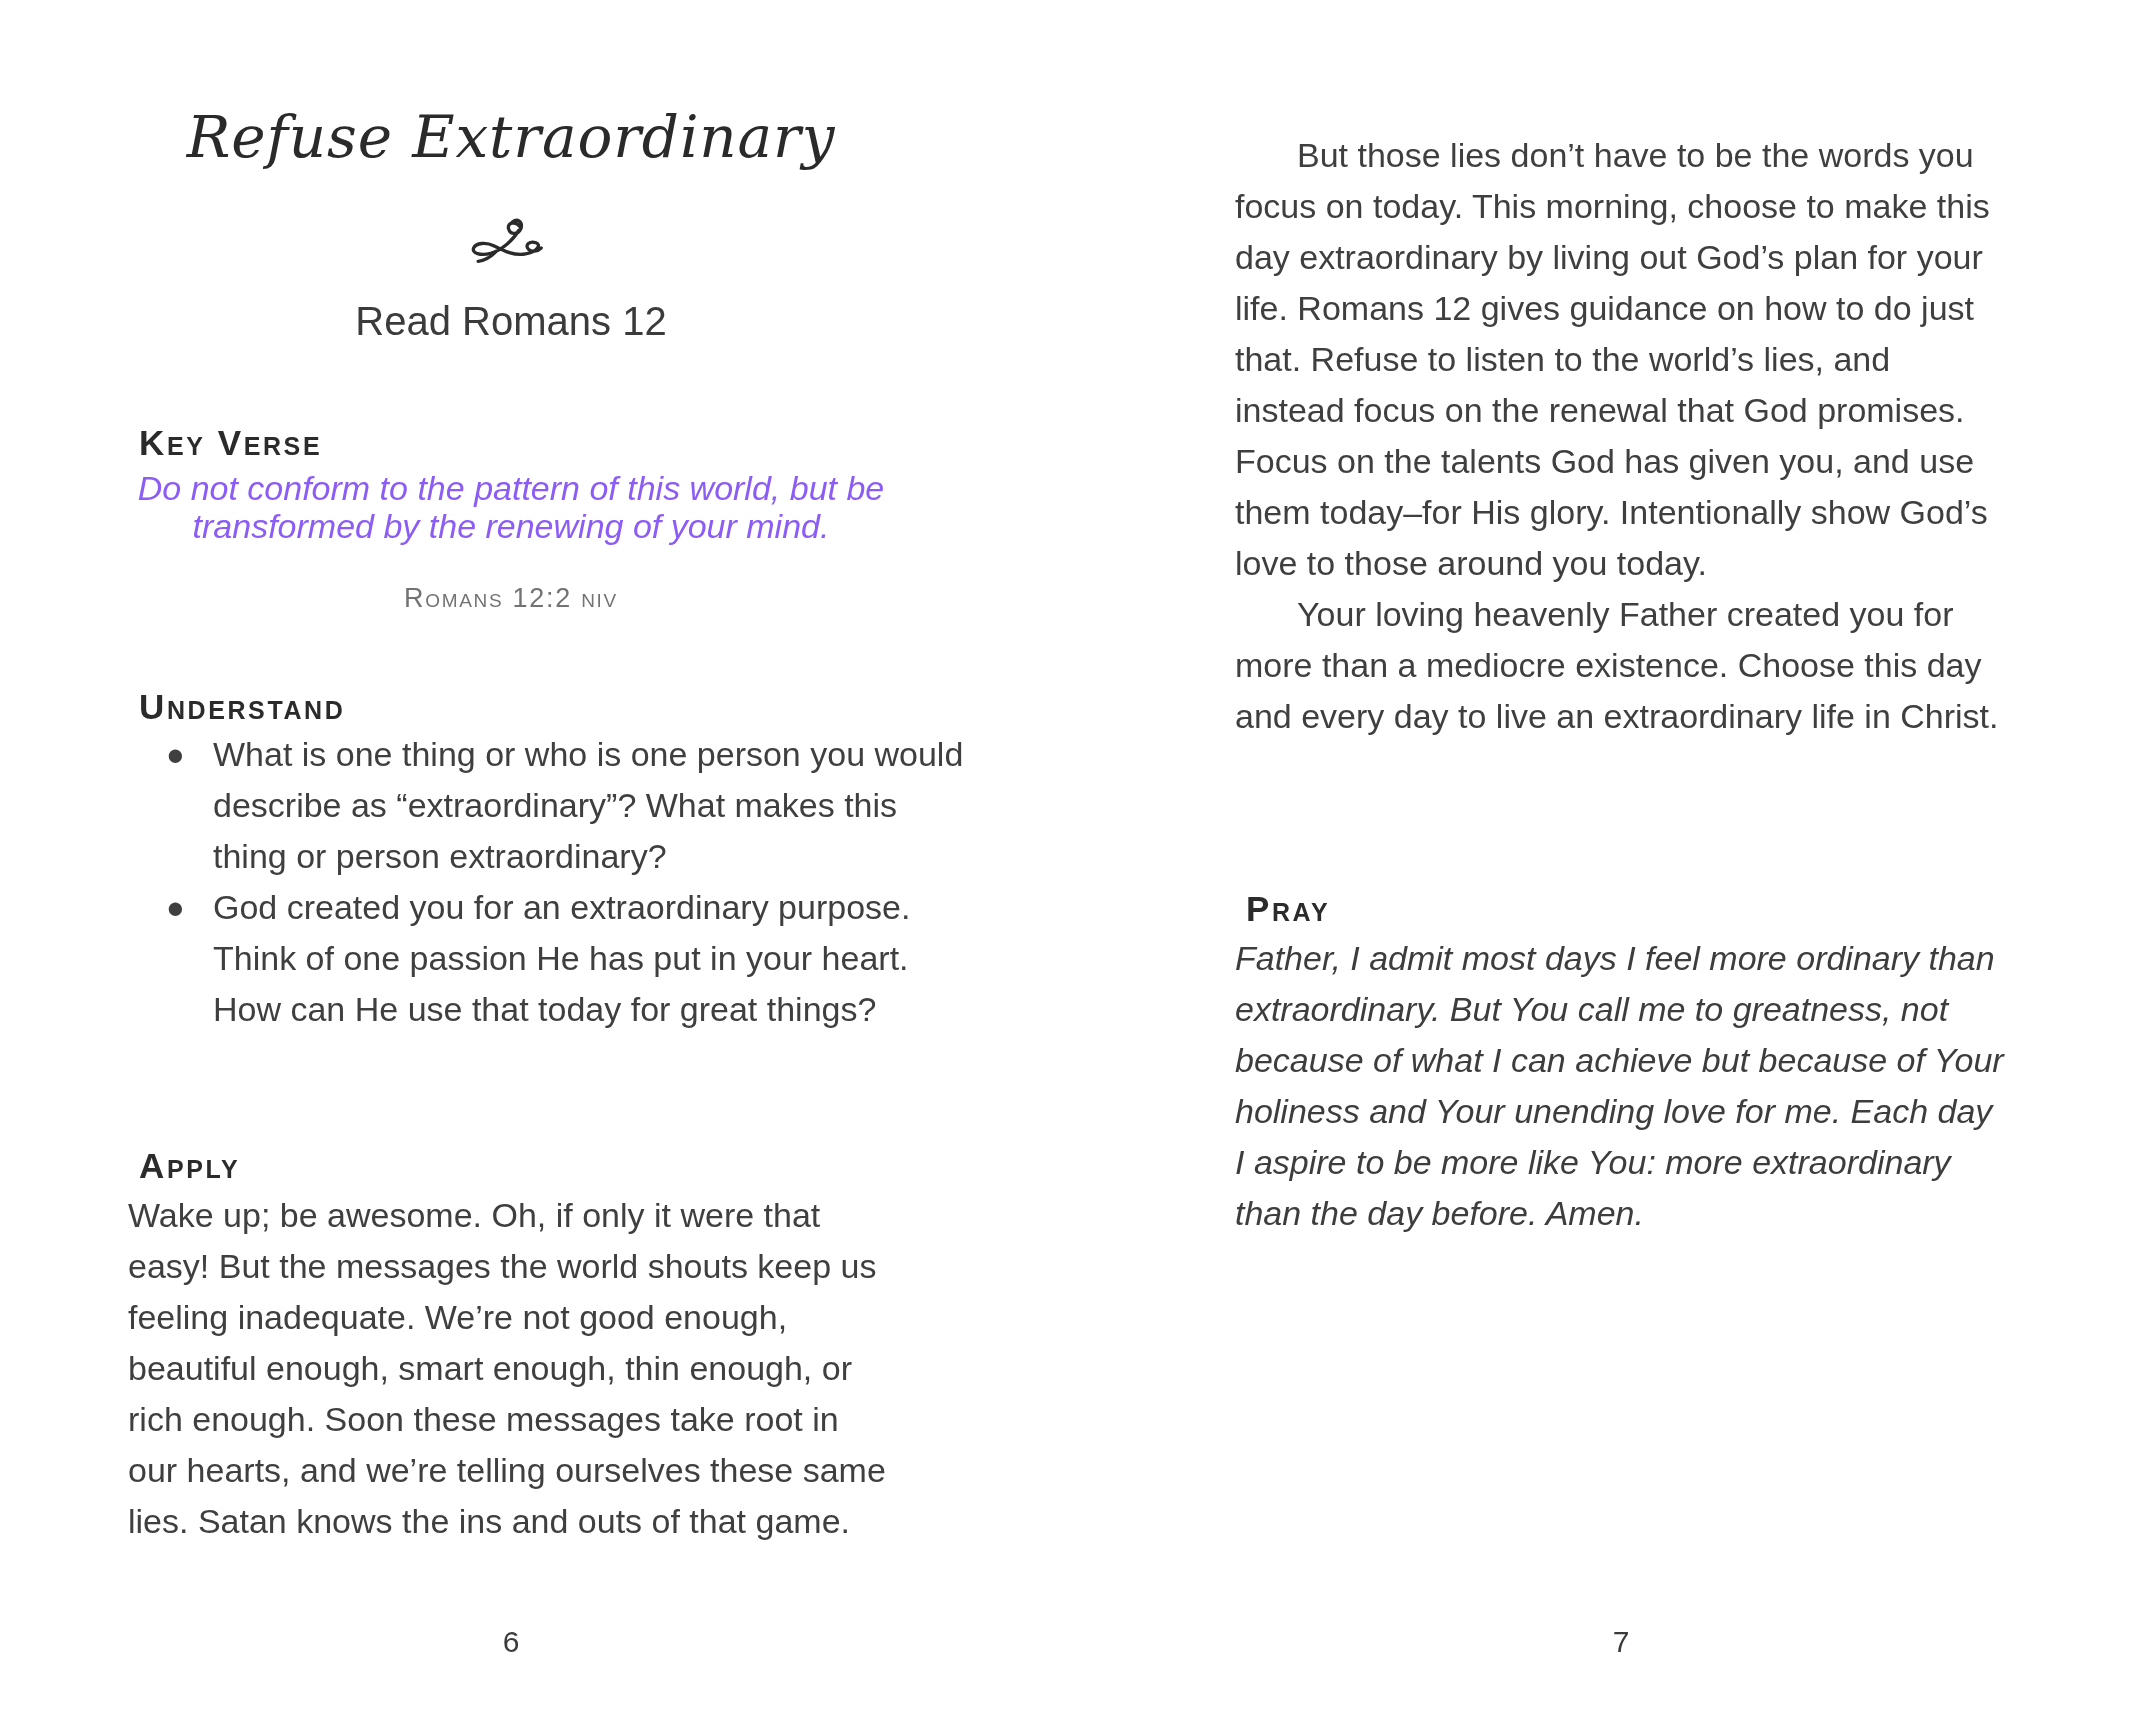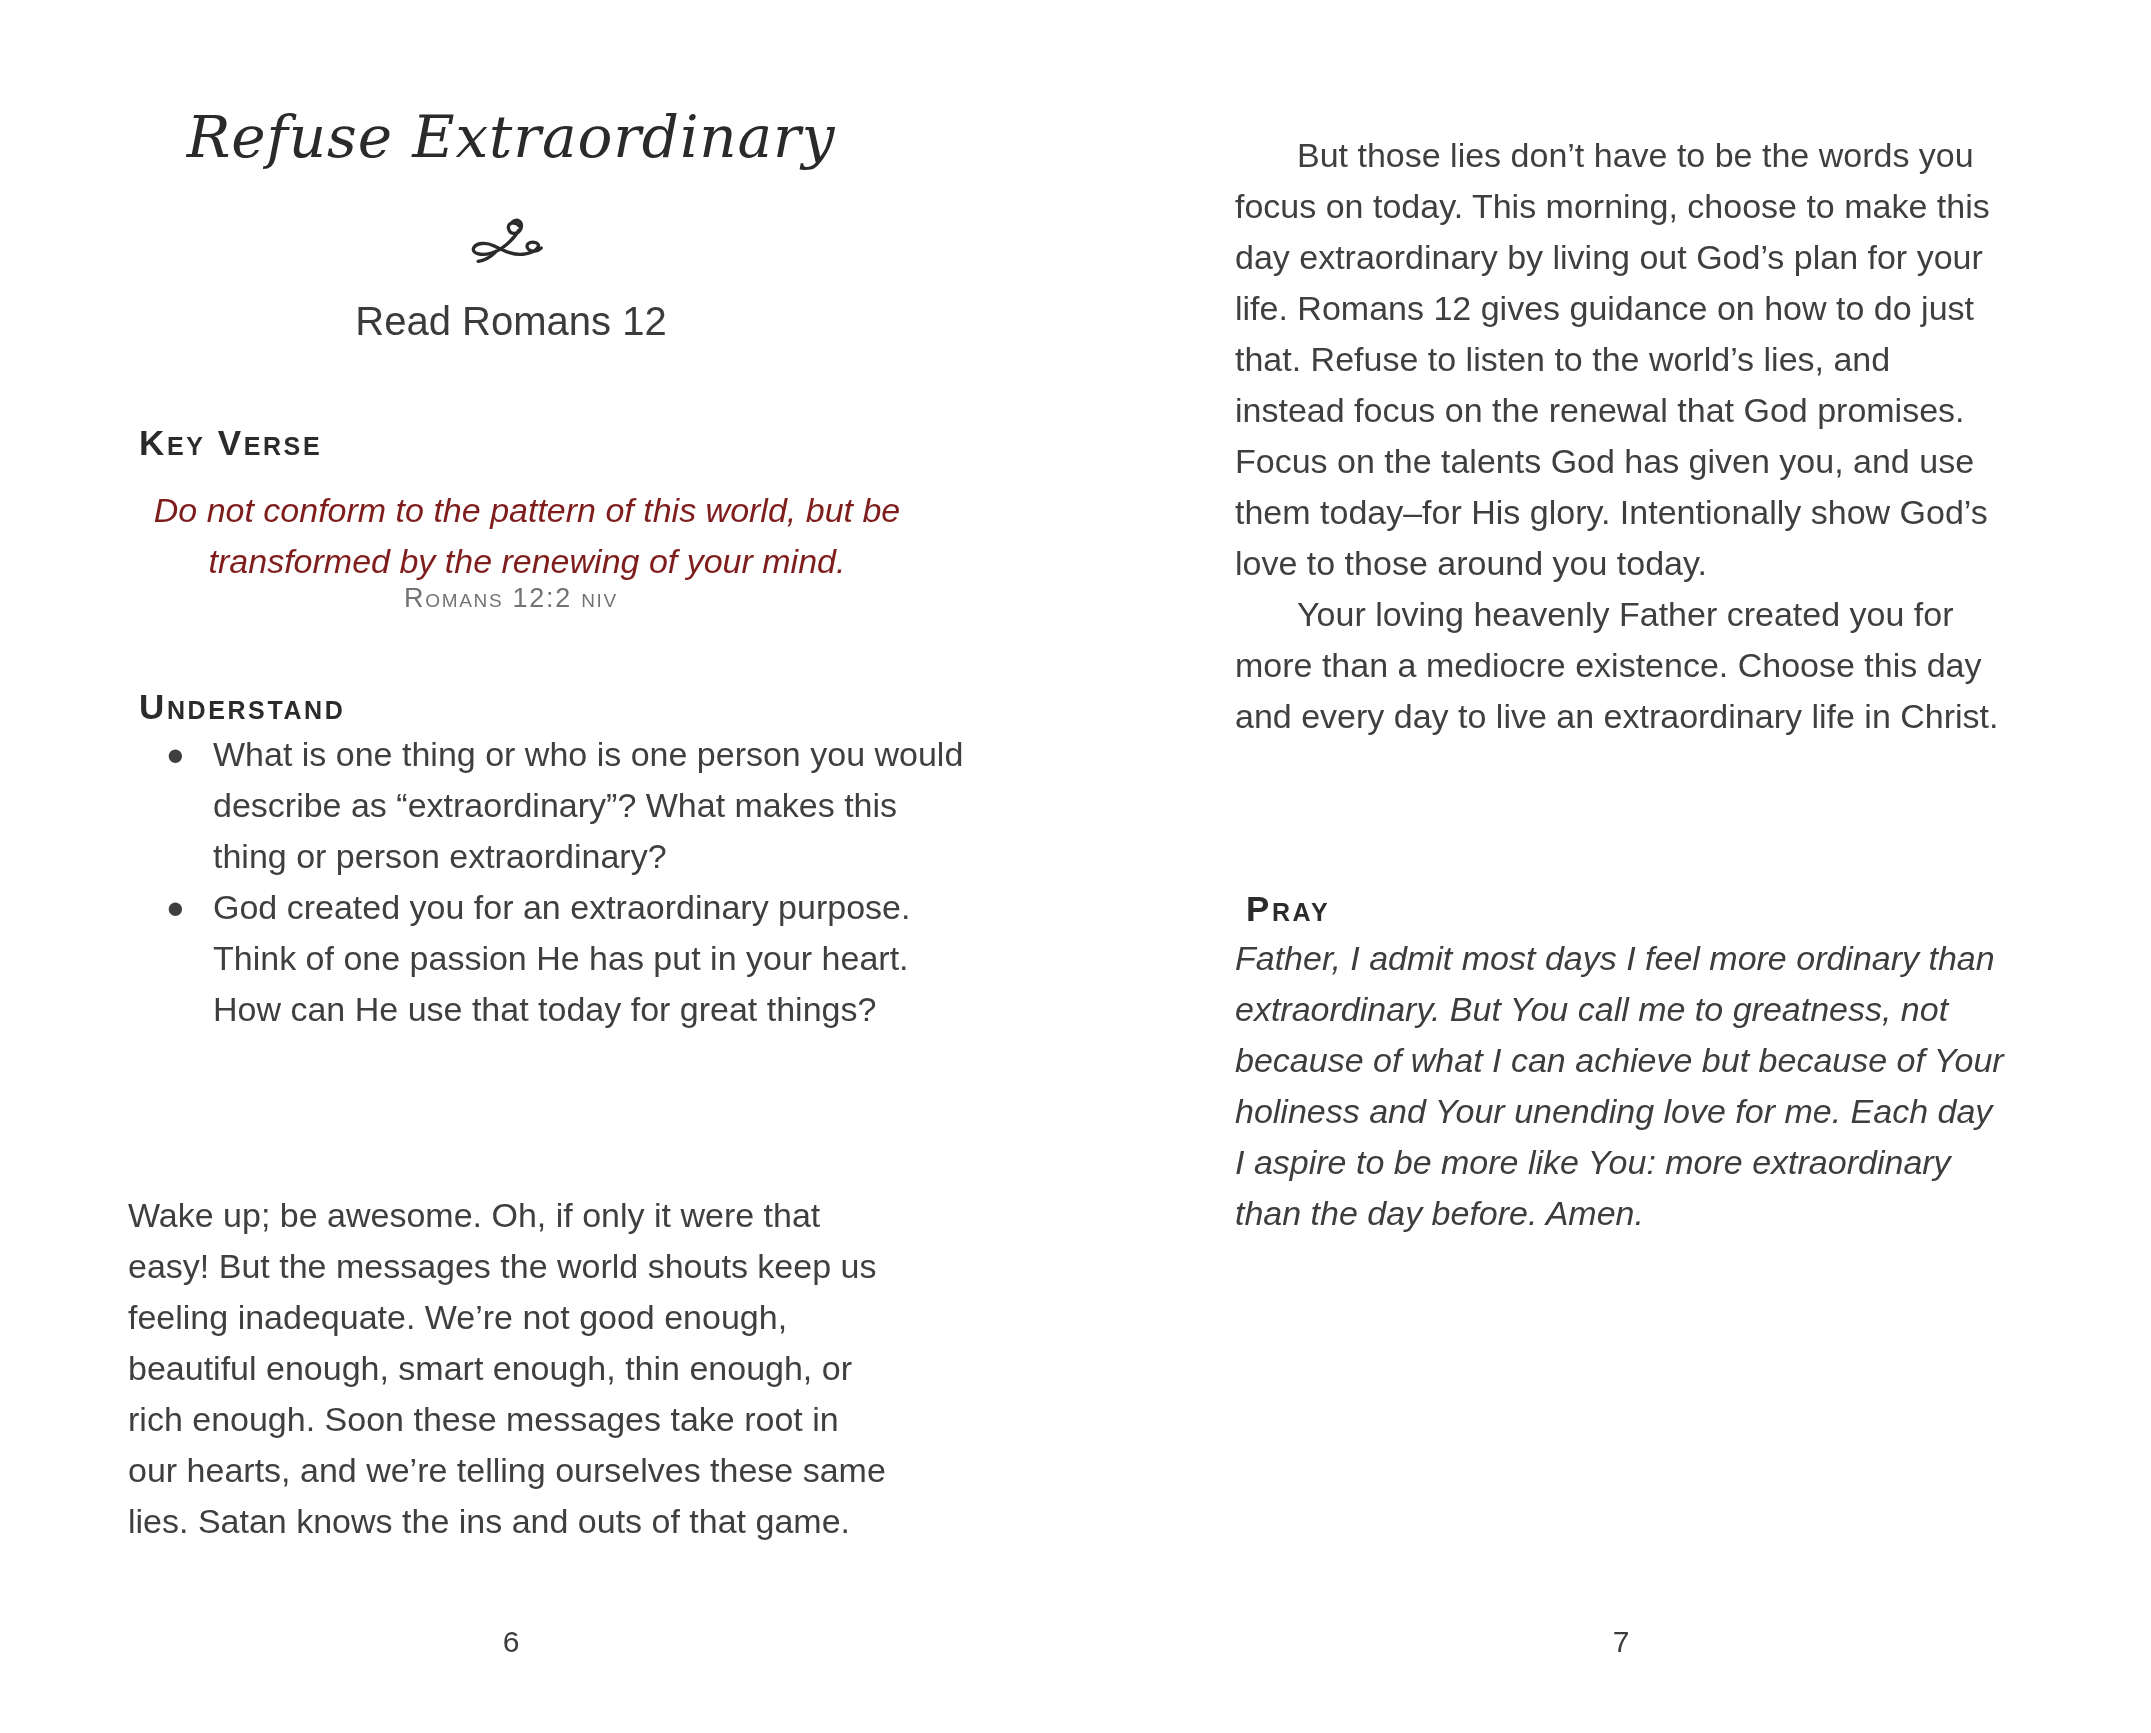--- a/index.html
+++ b/index.html
@@ -57,24 +57,24 @@
     font-variant: small-caps;
     letter-spacing: 2.6px;
     text-align: left;
     color: #2b2b2b;
     margin: 11px;
   }
 
   .verse {
     font-style: italic;
     font-size: 34px;
-    line-height: 51px;
-    text-align: center;
-    color: #7f1d1d;
-    margin: 16px;
+    line-height: 38px;
+    text-align: center;
+    color: #8b5cf6;
+    margin: 0;
   }
 
   .citation {
     font-size: 27px;
     line-height: 36px;
     font-variant: small-caps;
     letter-spacing: 1.7px;
     text-align: center;
     color: #737373;
     margin: 0;
@@ -175,20 +175,21 @@
       <li>
         <span class="dot">●</span>
         <span>What is one thing or who is one person you would describe as “extraordinary”? What makes this thing or person extraordinary?</span>
       </li>
       <li>
         <span class="dot">●</span>
         <span>God created you for an extraordinary purpose. Think of one passion He has put in your heart. How can He use that today for great things?</span>
       </li>
     </ul>
 
+    <h2 class="block sec-heading t-apply-head">Apply</h2>
 
     <p class="block body-par t-apply-body">Wake up; be awesome. Oh, if only it were that easy! But the messages the world shouts keep us feeling inadequate. We’re not good enough, beautiful enough, smart enough, thin enough, or rich enough. Soon these messages take root in our hearts, and we’re telling ourselves these same lies. Satan knows the ins and outs of that game.</p>
 
     <div class="block pagenum t-pagenum">6</div>
 
   </section>
 
   <section class="page page-right">
 
     <div class="block r-paras">

